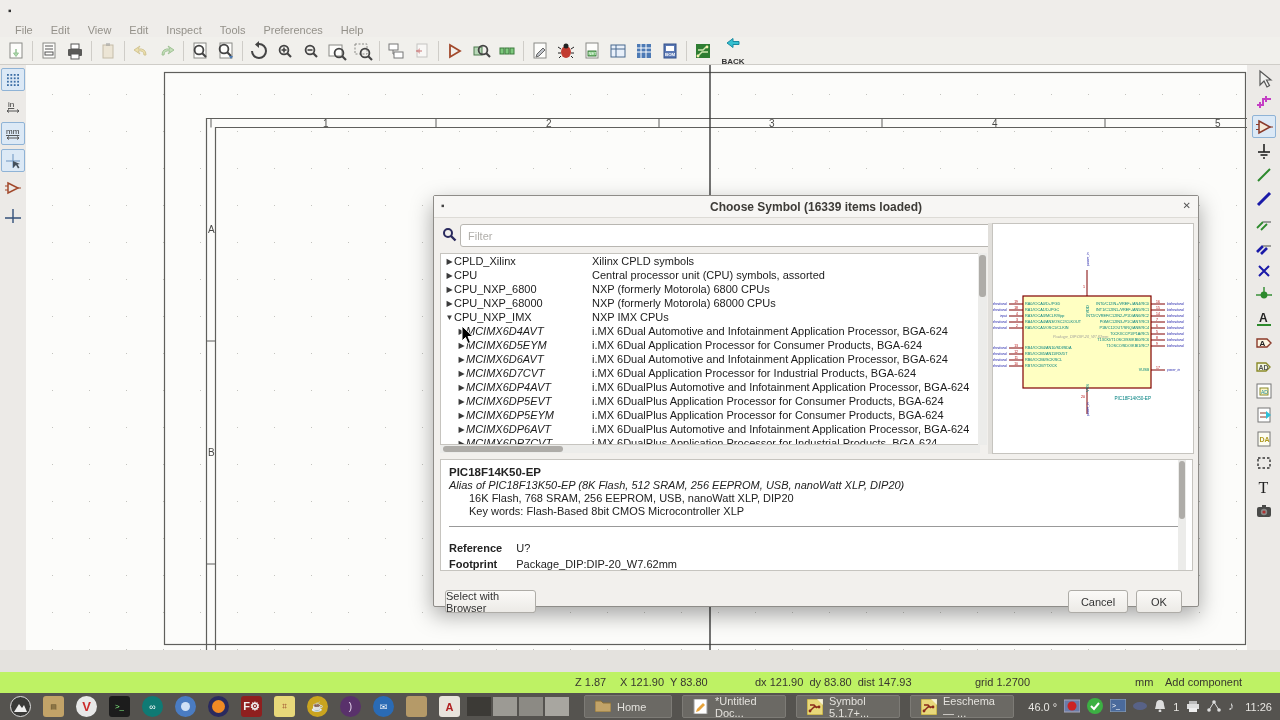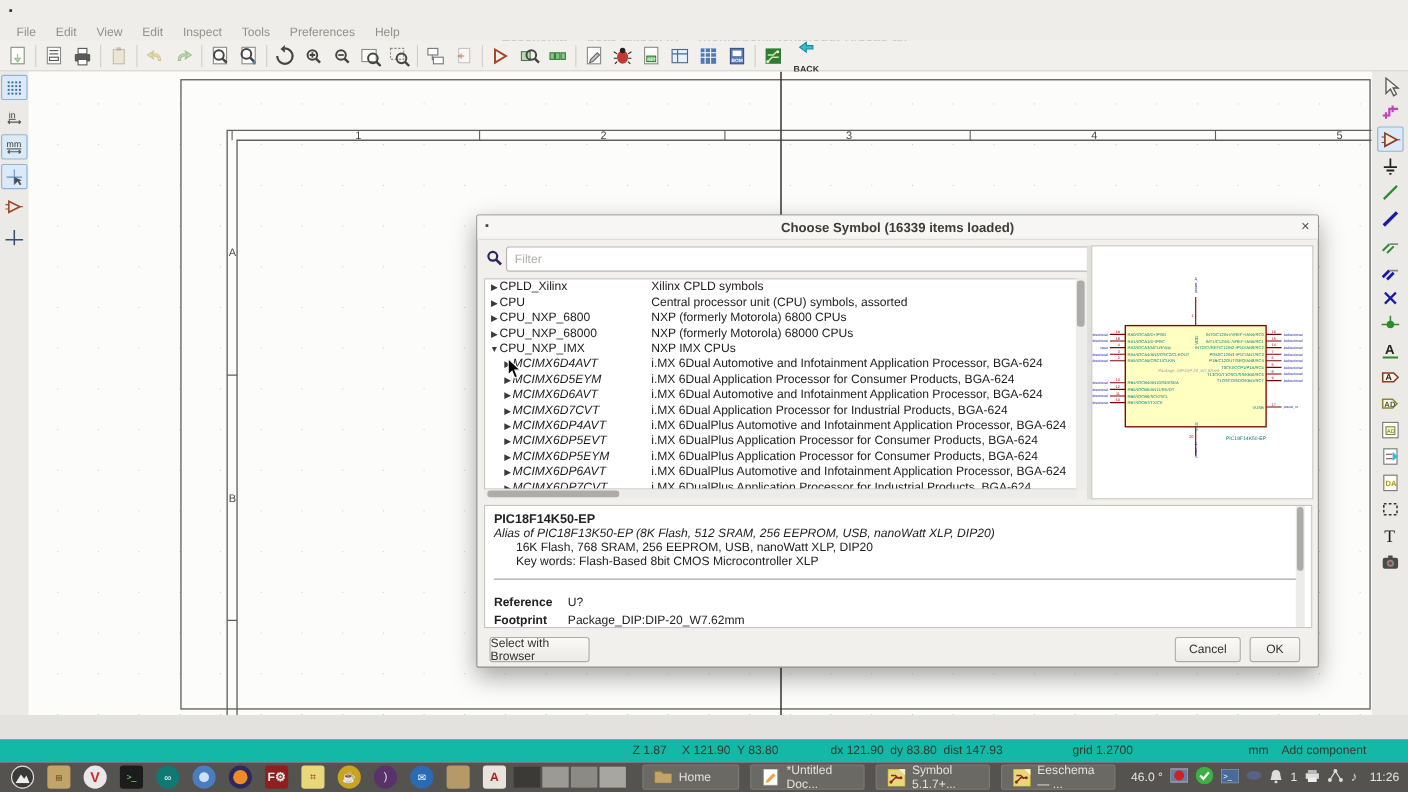--- a/index.html
+++ b/index.html
@@ -31,21 +31,21 @@
   .side-ic.pressed { background:#dce9f6; border-color:#8fb3d6; }
 
   
   #canvas { position:absolute; left:26px; top:65px; width:1221px; height:585px; background:#fcfcfa;
             background-image:radial-gradient(circle, #c3c3be 0.7px, transparent 0.9px);
             background-size:37px 37px; background-position:8px 11px; }
   #canvas svg { position:absolute; left:0; top:0; }
   #below-canvas { position:absolute; left:0; top:650px; width:1280px; height:22px; background:#e4e2de; }
 
   
-  #statusbar { position:absolute; left:0; top:672px; width:1280px; height:21px; background:#14b8a6;
+  #statusbar { position:absolute; left:0; top:672px; width:1280px; height:21px; background:#bef264;
                font-size:11px; color:#38362f; }
   #statusbar span { position:absolute; top:4px; white-space:pre; }
 
   
   #taskbar { position:absolute; left:0; top:693px; width:1280px; height:27px; background:#55534f;
              display:flex; align-items:center; padding:0 4px; }
   .tk-ic { width:21px; height:21px; border-radius:4px; margin:0 6px; display:flex; align-items:center;
            justify-content:center; font-size:12px; color:#fff; flex:none; }
   .tk-thumb { width:24px; height:19px; margin:0 1px; flex:none; }
   .tk-win { height:23px; background:#6b6964; border:1px solid #7d7b76; border-radius:2px; color:#e3e1dc;
@@ -85,21 +85,21 @@
              border:1px solid #c6c4bf; font-size:11px; color:#222; padding:6px 8px; }
   #details .nm { font-weight:bold; font-size:11.5px; }
   #details .al { font-style:italic; margin-top:1px; }
   #details .ds, #details .kw { margin-top:1px;margin-left:20px; }
   #details hr { border:none; border-top:1px solid #999; margin:9px 0 0 0; }
   #details table { margin-top:13px; border-collapse:collapse; }
   #details td { font-size:11px; padding:2px 0; vertical-align:top; }
   #details td.lb { font-weight:bold; padding-right:14px; }
   #details-vscroll { position:absolute; left:744px; top:264px; width:8px; height:110px; background:#ececea; }
   #details-vscroll .th { position:absolute; left:1px; top:1px; width:6px; height:58px; background:#aeaca8; border-radius:3px; }
-  #dlg-buttons { position:absolute; left:0; top:376px; width:100%; height:34px;padding-left:46px; }
+  #dlg-buttons { position:absolute; left:0; top:387px; width:100%; height:34px;padding-left:46px; }
   .btn { position:absolute; height:23px; background:linear-gradient(#fbfaf8,#eceae6); border:1px solid #aeaca7;
          border-radius:3px; font-size:11px; color:#333; display:flex; align-items:center; justify-content:center; }
   #btn-browser { left:11px; top:7px; width:91px; }
   #btn-cancel { left:634px; top:7px; width:60px;text-align:center; }
   #btn-ok { left:702px; top:7px; width:46px; }
 
   #mouse-cursor { position:absolute; left:461px; top:326px; z-index:9; }
 </style>
 </head>
 <body>

